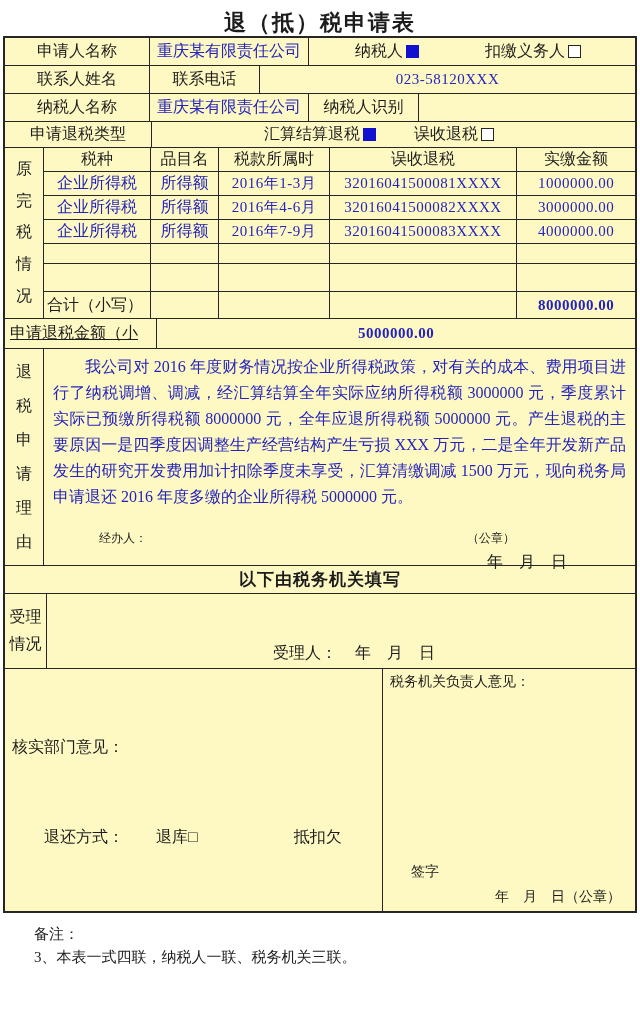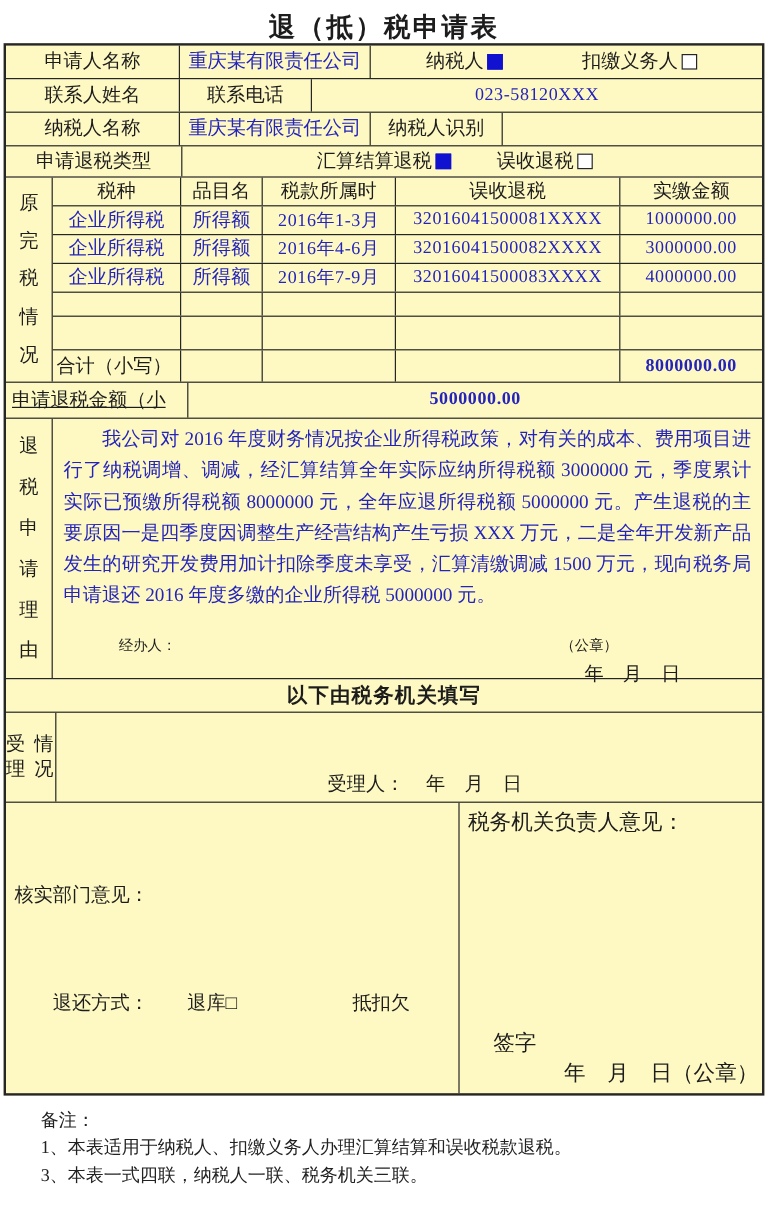--- a/index.html
+++ b/index.html
@@ -74,34 +74,34 @@
   .handler-row .handler { margin-left:55px; }
   .handler-row .seal { margin-left:auto; margin-right:120px; }
   .reason-date { text-align:right; padding-right:68px; margin-top:5px; font-size:16px; word-spacing:20px; }
 
   
   .authority { height:28px; display:flex; align-items:center; justify-content:center;
     font-weight:bold; font-size:17px; border-bottom:1px solid #262626; letter-spacing:1px; }
 
   
   .acceptance { display:flex; height:75px; border-bottom:1px solid #262626; }
-  .acc-side { width:42px; border-right:1px solid #262626; display:flex; flex-direction:row;
+  .acc-side { width:42px; border-right:1px solid #262626; display:flex; flex-direction:column;
     justify-content:center; gap:6px; align-items:center; font-size:16px; }
   .acc-body { flex:1; display:flex; flex-direction:column; }
   .acc-line { margin-top:auto; margin-bottom:4px; margin-left:226px; font-size:16px; display:flex; gap:18px; }
   .acc-date { word-spacing:14px; }
 
   
   .verify { display:flex; height:242px; }
   .verify-left { width:378px; border-right:1px solid #262626; padding:3px 0 0 7px;
     font-size:16px; line-height:30px; white-space:pre-wrap; overflow:hidden; }
-  .verify-right { flex:1; position:relative; font-size:18px; }
+  .verify-right { flex:1; position:relative; font-size:14px; }
   .verify-right .vr-title { padding:4px 0 0 7px; }
   .vr-sign { position:absolute; left:28px; bottom:30px; }
-  .vr-date { position:absolute; right:3px; bottom:5px; word-spacing:8px;font-family:Liberation Serif, serif; }
+  .vr-date { position:absolute; right:14px; bottom:5px; word-spacing:8px;font-family:Liberation Serif, serif; }
 
   
   .notes { margin:10px 3px 0 34px; font-size:15px; line-height:23px; color:#222; }
   .vline { display:block; }
 </style>
 </head>
 <body>
 
 <div class="title">退（抵）税申请表</div>
 
@@ -263,15 +263,14 @@
       <div class="vr-title">税务机关负责人意见：</div>
       <div class="vr-sign">签字</div>
       <div class="vr-date">年　月　日（公章）</div>
     </div>
   </div>
 
 </div>
 
 <div class="notes">
   <div>备注：</div>
-  <div>1、本表适用于纳税人、扣缴义务人办理汇算结算和误收税款退税。</div>
   <div>3、本表一式四联，纳税人一联、税务机关三联。</div>
 </div>
 
 </body></html>

